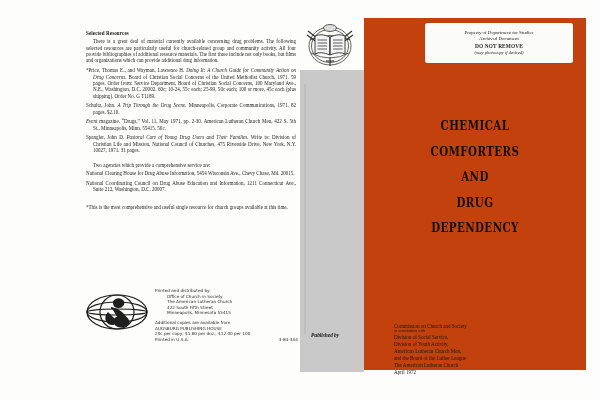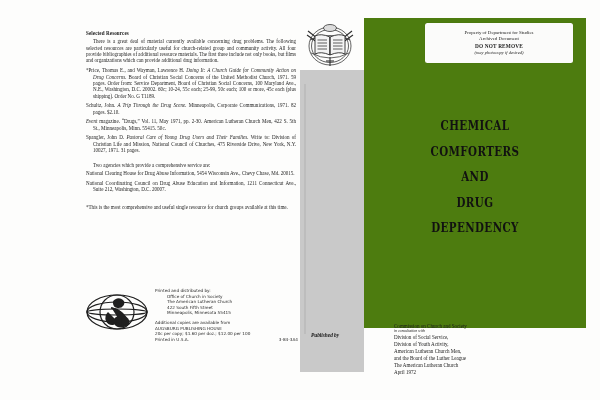--- a/index.html
+++ b/index.html
@@ -68,22 +68,22 @@
   }
   .spine{
     position:absolute;left:300px;top:70px;width:64px;height:302px;
     background:#c9c9c9;
   }
   .spine::after{
     content:"";position:absolute;left:4px;top:14px;width:1.5px;height:250px;
     background:#bdbdbd;
   }
   .cover{
-    position:absolute;left:364px;top:18px;width:222px;height:310px;
-    background:#4d7c0f;
+    position:absolute;left:364px;top:18px;width:222px;height:352px;
+    background:#c2410c;
   }
   .stamp{
     position:absolute;left:61px;top:5px;width:148px;height:40px;
     background:#fbfbfa;border-radius:2.5px;
     display:flex;flex-direction:column;align-items:center;justify-content:center;
     box-shadow:0 0 0 .4px rgba(0,0,0,.05);
   }
   .stamp div{
     font-size:4.9px;line-height:6.6px;color:#1c1c1c;text-align:center;
     white-space:nowrap;

